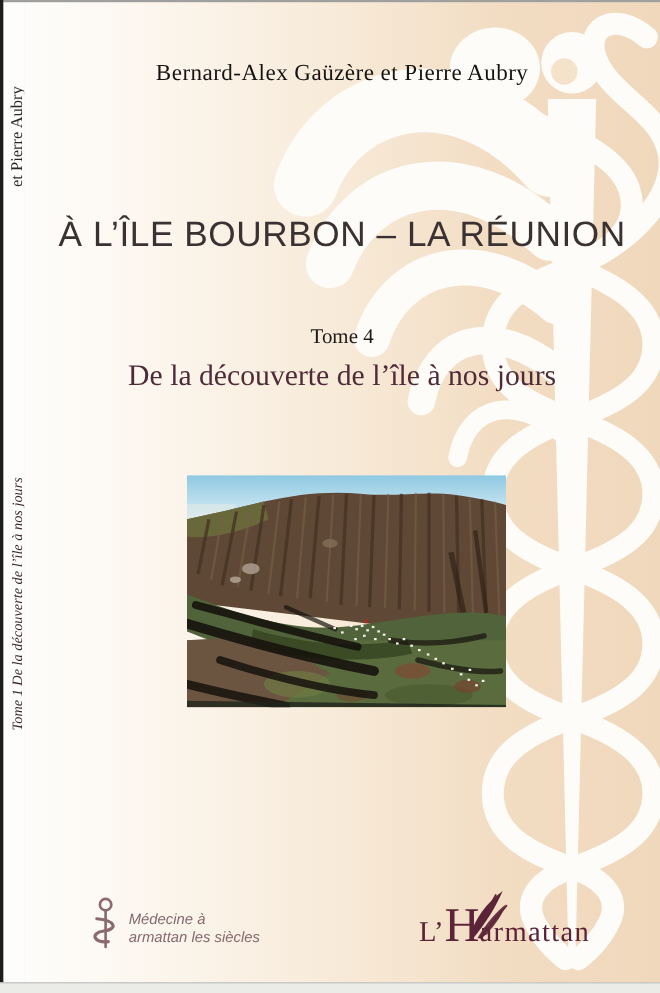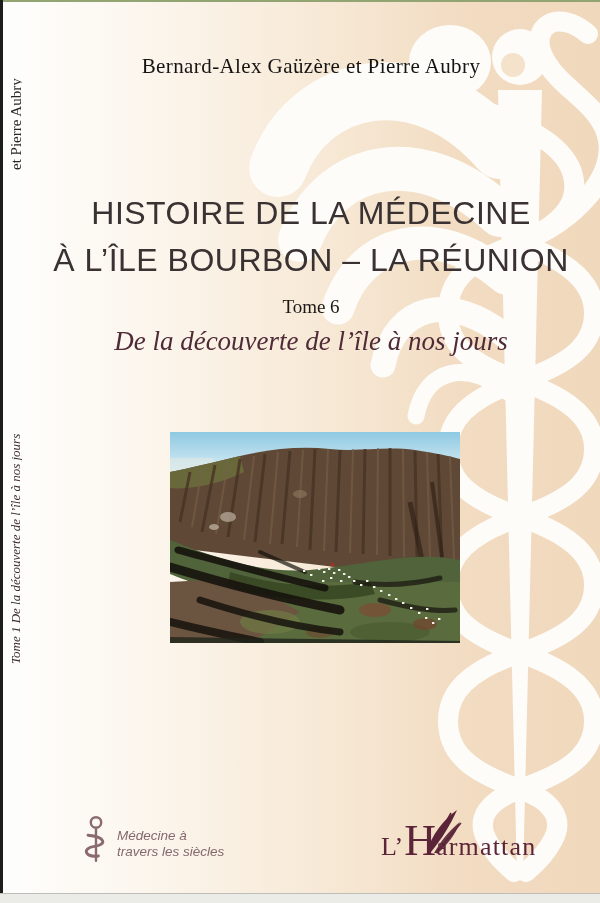--- a/index.html
+++ b/index.html
@@ -1,17 +1,17 @@
 <!DOCTYPE html>
 <html><head>
 <meta charset="utf-8">
 <style>
   html,body{margin:0;padding:0;background:#ffffff;}
   .page{position:relative;width:600px;height:903px;overflow:hidden;
-        font-family:"Liberation Serif",serif;background:#bef264;}
+        font-family:"Liberation Serif",serif;background:#e5e5e5;}
   
   .edge-top{position:absolute;left:0;top:0;width:600px;height:2px;background:#7a7a78;opacity:.65;}
   .edge-left{position:absolute;left:0;top:0;width:3px;height:903px;background:#1d1d1d;}
   .edge-bottom{position:absolute;left:0;top:893px;width:600px;height:10px;background:#ebebe8;border-top:1px solid #bdbdba;}
   
   .spine{position:absolute;left:3px;top:2px;width:19px;height:891px;background:#fdfdfc;overflow:hidden;}
   .spine-text{position:absolute;left:5px;transform-origin:0 0;transform:rotate(-90deg);
       white-space:nowrap;color:#2b2526;}
   .spine-top{top:168px;font-size:15px;}
   .spine-bottom{top:662px;font-size:13px;font-style:italic;color:#3c2a30;}
@@ -21,21 +21,21 @@
   .caduceus{position:absolute;left:22px;top:2px;}
   
   .authors{position:absolute;left:22px;top:54px;width:578px;text-align:center;
       font-size:21px;letter-spacing:.4px;color:#161413;}
   .title{position:absolute;left:22px;top:190px;width:578px;text-align:center;
       font-family:"Liberation Sans",sans-serif;font-weight:400;font-size:32px;
       line-height:47px;letter-spacing:.5px;color:#3a3132;}
   .tome{position:absolute;left:22px;top:296px;width:578px;text-align:center;
       font-size:19px;color:#1d1917;}
   .subtitle{position:absolute;left:22px;top:326px;width:578px;text-align:center;
-      font-style:italic;font-size:27px;color:#4f2b38;}
+      font-size:27px;color:#4f2b38;}
   .photo{position:absolute;left:170px;top:432px;}
   
   .collection{position:absolute;left:84px;top:815px;display:flex;align-items:center;}
   .collection-text{margin-left:9px;margin-top:8px;font-family:"Liberation Sans",sans-serif;
       font-style:italic;font-size:13.5px;line-height:16px;color:#84686e;}
   
   .publisher{position:absolute;left:381px;top:812px;width:180px;height:62px;color:#5b2438;}
   .publisher .row{position:absolute;left:0;bottom:8px;display:flex;align-items:baseline;}
   .publisher .lp{font-size:26px;}
   .publisher .lh{font-size:44px;margin-left:1px;}
@@ -177,37 +177,36 @@
         <rect x="256" y="176" width="2.4" height="2"></rect>
       <rect x="140" y="142" width="2.4" height="2"></rect>
         <rect x="133" y="138" width="2.4" height="2"></rect>
     </g>
     <rect x="161" y="131" width="3" height="3.5" fill="#a52f22"></rect>
     <path d="M0,205 L290,209 L290,211 L0,211 Z" fill="#20241a" opacity=".8"></path>
   </svg>
 
   <div class="authors">Bernard-Alex Gaüzère et Pierre Aubry</div>
   <div class="title">
-    <div>HISTOIRE DE LA MÉDECINE</div>
     <div>À L’ÎLE BOURBON – LA RÉUNION</div>
   </div>
-  <div class="tome">Tome 6</div>
+  <div class="tome">Tome 4</div>
   <div class="subtitle">De la découverte de l’île à nos jours</div>
 
   <div class="collection">
     <svg width="24" height="50" viewBox="0 0 30 62">
       <g stroke="#8a6a70" fill="none" stroke-linecap="round">
         <circle cx="15" cy="9" r="6.5" stroke-width="3"></circle>
         <path d="M15,16 L15,57" stroke-width="3"></path>
         <path d="M5,25 C27,27 29,37 13,39 C-3,41 1,53 18,51" stroke-width="3.6"></path>
       </g>
     </svg>
     <div class="collection-text">
       <div>Médecine à</div>
-      <div>travers les siècles</div>
+      <div>armattan les siècles</div>
     </div>
   </div>
 
   <div class="publisher">
     <svg class="feather" width="42" height="46" viewBox="0 0 42 46">
       <g fill="#5b2438">
         <path d="M6,44 C10,28 22,12 36,2 C30,16 20,32 10,44 Z"></path>
         <path d="M13,45 C21,31 31,20 39,14 C35,26 25,38 17,45 Z" opacity=".92"></path>
       </g>
       <g stroke="#5b2438" fill="none">

